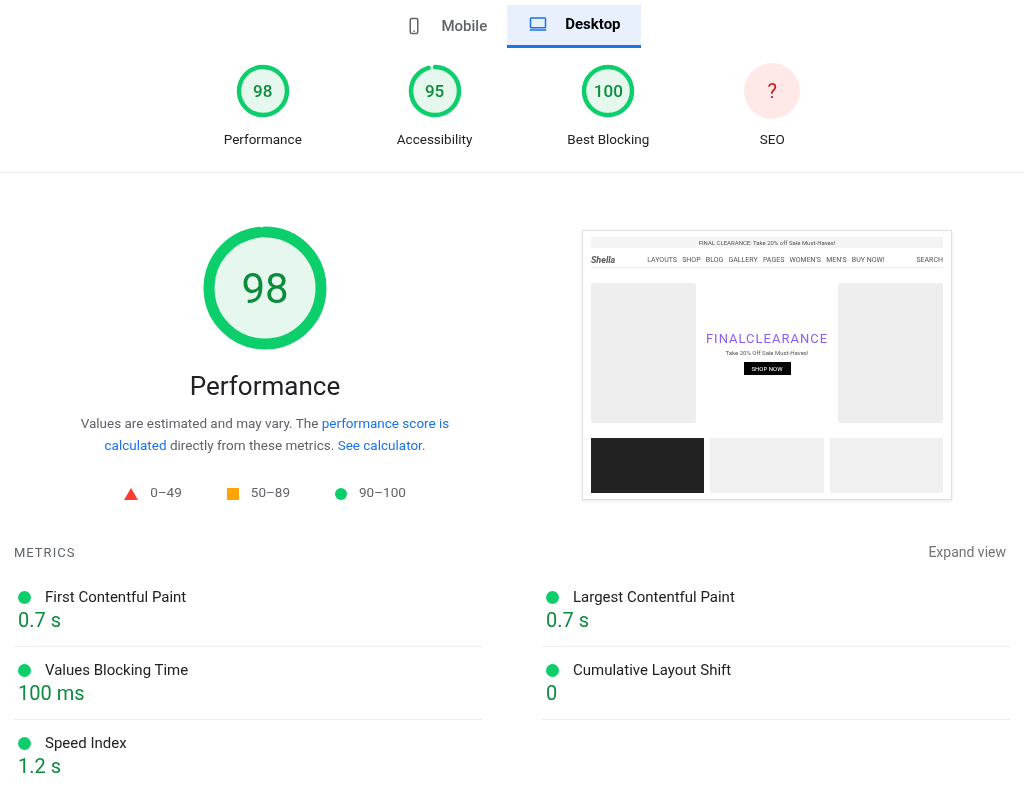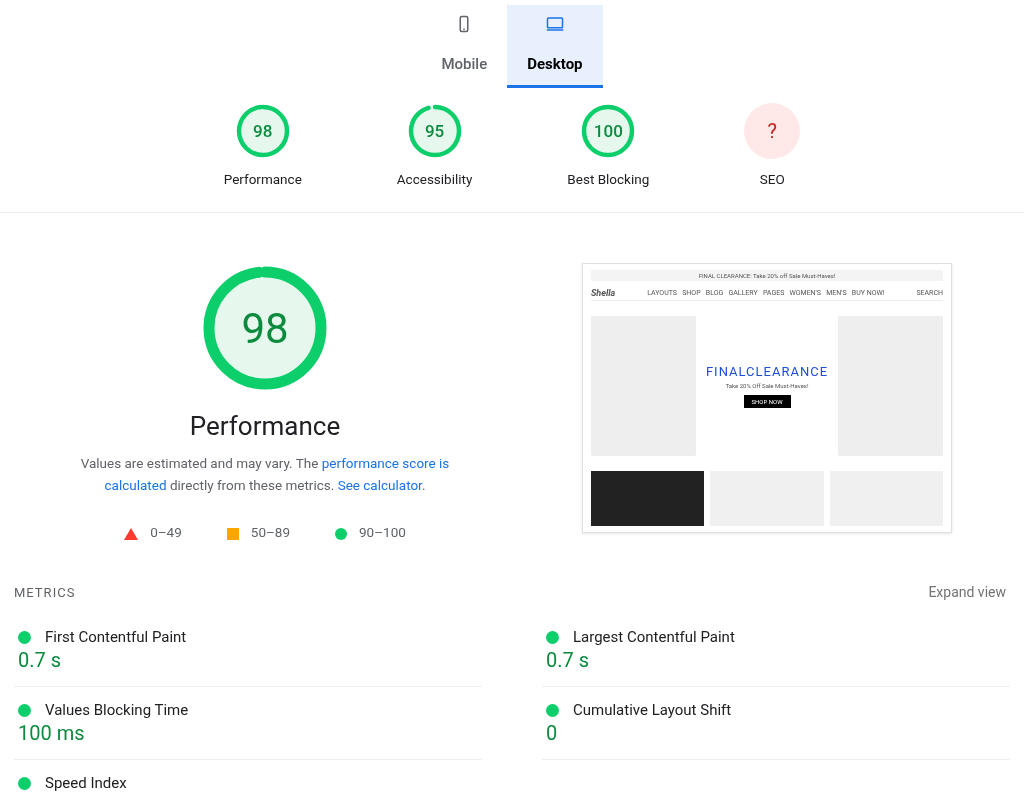--- a/index.html
+++ b/index.html
@@ -10,27 +10,26 @@
     width: 1024px;
   }
   .tabs-row {
     display: flex;
     justify-content: center;
     padding: 5px 0 0 0;
   }
   .tab {
     display: flex;
     align-items: center;
-    gap: 22px;
+    gap: 16px;
     padding: 10px 20px 12px;
     font-size: 15px;
     font-weight: 500;
     cursor: pointer;
     color: #5f6368;
-    flex-direction: column;
   }
   .tab.active {
     background: #e8f0fe;
     color: #000000;
     border-bottom: 3px solid #1a73e8;
     font-weight: bold;
   }
   .tab svg { width: 22px; height: 18px; }
   .scores-row {
     display: flex;
@@ -77,21 +76,21 @@
   .perf-title { font-size:26px;font-weight:400;margin-top:18px;color:#202124; }
   .perf-desc { font-size:13.5px;color:#5f6368;text-align:center;margin-top:12px;line-height:1.6;max-width:420px; }
   .perf-desc a { color:#1a73e8;text-decoration:none; }
   .legend-row {
     display:flex;gap:45px;margin-top:28px;font-size:13.5px;color:#5f6368;
   }
   .legend-item{display:flex;align-items:flex-end;gap:12px;}
   .tri{width:0;height:0;border-left:7px solid transparent;border-right:7px solid transparent;border-bottom:12px solid #ff3b30;}
   .sq{width:12px;height:12px;background:#ffa400;}
   .dot{width:12px;height:12px;border-radius:50%;background:#0cce6b;}
-  .shot-col{flex:1;display:flex;justify-content:center;align-items:flex-start;padding-top:0;}
+  .shot-col{flex:1;display:flex;justify-content:center;align-items:flex-end;padding-top:0;}
   .screenshot{
     width:370px;height:270px;border:1px solid #e0e0e0;box-shadow:0 1px 3px rgba(0,0,0,.1);
     padding:6px 8px;display:flex;flex-direction:column;gap:5px;font-size:7px;color:#555;
   }
   .shot-bar{background:#f4f4f4;text-align:center;padding:2px 0;font-size:6px;}
   .shot-nav{display:flex;justify-content:space-between;align-items:center;font-size:7px;padding:2px 0;border-bottom:1px solid #eee;}
   .shot-hero{flex:1;display:flex;align-items:center;justify-content:space-between;gap:10px;}
   .shot-person{flex:1;background:#eee;height:140px;border-radius:2px;}
   .shot-mid{flex:1;text-align:center;}
   .shot-btn{display:inline-block;background:#000;color:#fff;font-size:6px;padding:3px 8px;margin-top:6px;}
@@ -205,21 +204,21 @@
     <div class="screenshot">
       <div class="shot-bar">FINAL CLEARANCE: Take 20% off Sale Must-Haves!</div>
       <div class="shot-nav">
         <div style="font-style:italic;font-weight:bold;font-size:9px;">Shella</div>
         <div>LAYOUTS &nbsp; SHOP &nbsp; BLOG &nbsp; GALLERY &nbsp; PAGES &nbsp; WOMEN'S &nbsp; MEN'S &nbsp; BUY NOW!</div>
         <div>SEARCH</div>
       </div>
       <div class="shot-hero">
         <div class="shot-person"></div>
         <div class="shot-mid">
-          <div style="font-size:13px;letter-spacing:1px;color:#1d4ed8">FINALCLEARANCE</div>
+          <div style="font-size:13px;letter-spacing:1px;color:#8b5cf6">FINALCLEARANCE</div>
           <div style="font-size:6px;margin-top:3px">Take 20% Off Sale Must-Haves!</div>
           <div class="shot-btn">SHOP NOW</div>
         </div>
         <div class="shot-person"></div>
       </div>
       <div class="shot-thumbs">
         <div></div>
           <div></div>
           <div></div>
       </div>

